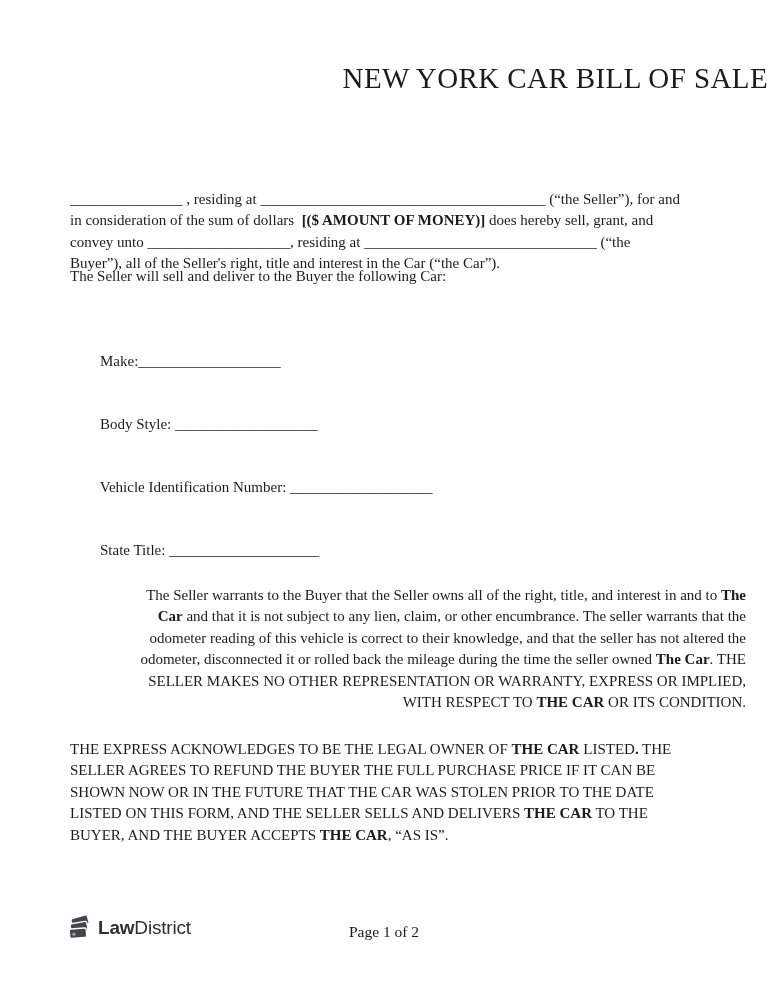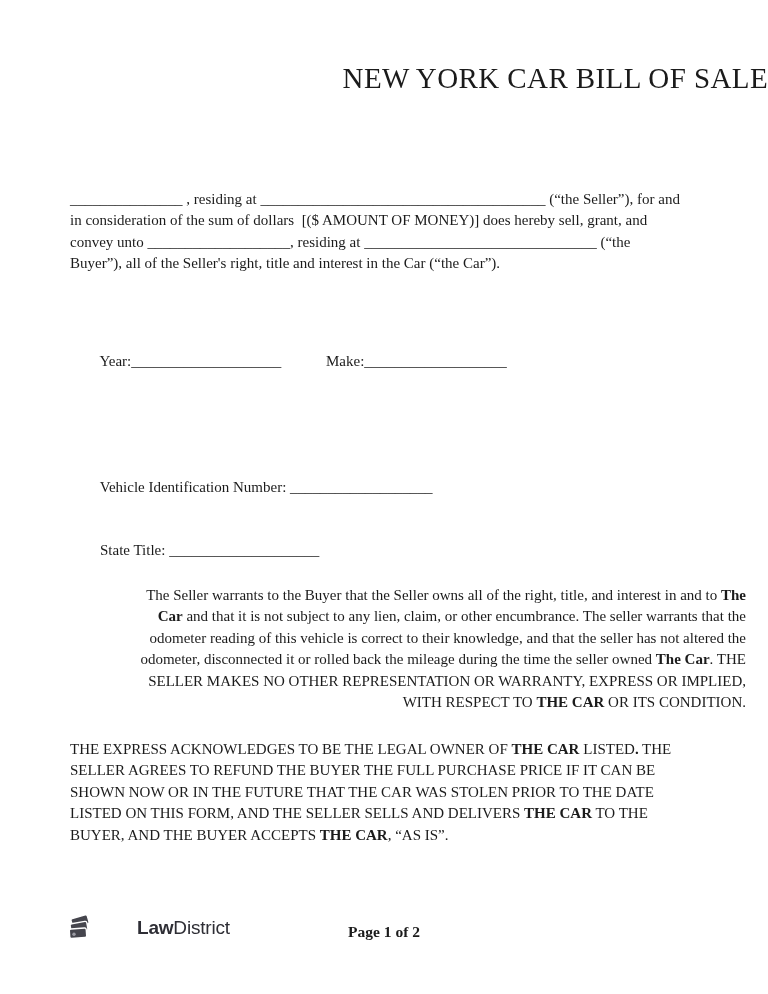--- a/index.html
+++ b/index.html
@@ -56,65 +56,64 @@
   .field-row:last-child { margin-bottom: 0; }
   .cell-left { width: 226px; flex: 0 0 226px; }
   .cell-right { flex: 1 1 auto; }
   #warranty-paragraph { top: 585px; text-align: right; }
   #acknowledgment-paragraph { top: 739px; }
   .footer-logo {
     top: 915px;
     left: 66px;
     display: flex;
     align-items: center;
-    gap: 39px;
   }
   .logo-icon { margin-right: 5px; display: block; }
   .logo-text {
     font-family: "Liberation Sans", "DejaVu Sans", sans-serif;
     font-size: 19px;
     letter-spacing: -0.2px;
     color: #2e2e35;
   }
   .logo-law { font-weight: bold; }
   .logo-district { font-weight: normal; }
   .page-number {
     top: 923px;
     left: 0;
     width: 100%;
     text-align: center;
     font-size: 15.5px;
-    font-weight: bold;
   }
 </style>
 </head>
 <body>
 
 <div class="page">
 
   <div class="abs doc-title">NEW YORK CAR BILL OF SALE</div>
 
   <div class="abs para" id="intro-paragraph"><span>_______________ , residing at ______________________________________ (“the Seller”), for and
-in consideration of the sum of dollars  </span><span style="font-weight: normal; text-align: center;">[($ AMOUNT OF MONEY)]</span><span> does hereby sell, grant, and
+in consideration of the sum of dollars  </span><span style="font-weight: bold; text-align: center;">[($ AMOUNT OF MONEY)]</span><span> does hereby sell, grant, and
 convey unto ___________________, residing at _______________________________ (“the
 Buyer”), all of the Seller's right, title and interest in the Car (“the Car”).</span></div>
 
+  <div class="abs" id="deliver-statement">The Seller will sell and deliver to the Buyer the following Car:</div>
 
   <div class="abs" id="vehicle-fields">
 
     <div class="field-row">
-      <div class="cell-left">
-        <span>Year:</span><span>____________________</span><span></span>
-      </div>
       <div class="cell-right">
         <span>Make:</span><span>___________________</span><span></span>
       </div>
     </div>
 
     <div class="field-row">
+      <div class="cell-right">
+        <span>Body Style: </span><span>___________________</span><span></span>
+      </div>
     </div>
 
     <div class="field-row">
       <div class="cell-right">
         <span>Vehicle Identification Number: </span><span>___________________</span><span></span>
       </div>
     </div>
 
     <div class="field-row">
       <div class="cell-left">

